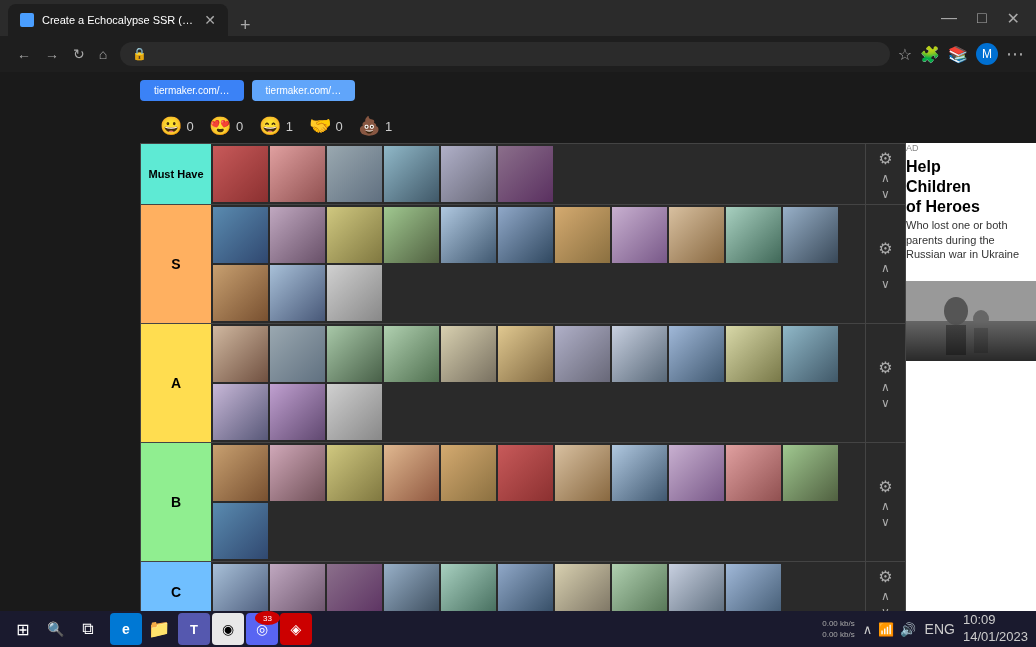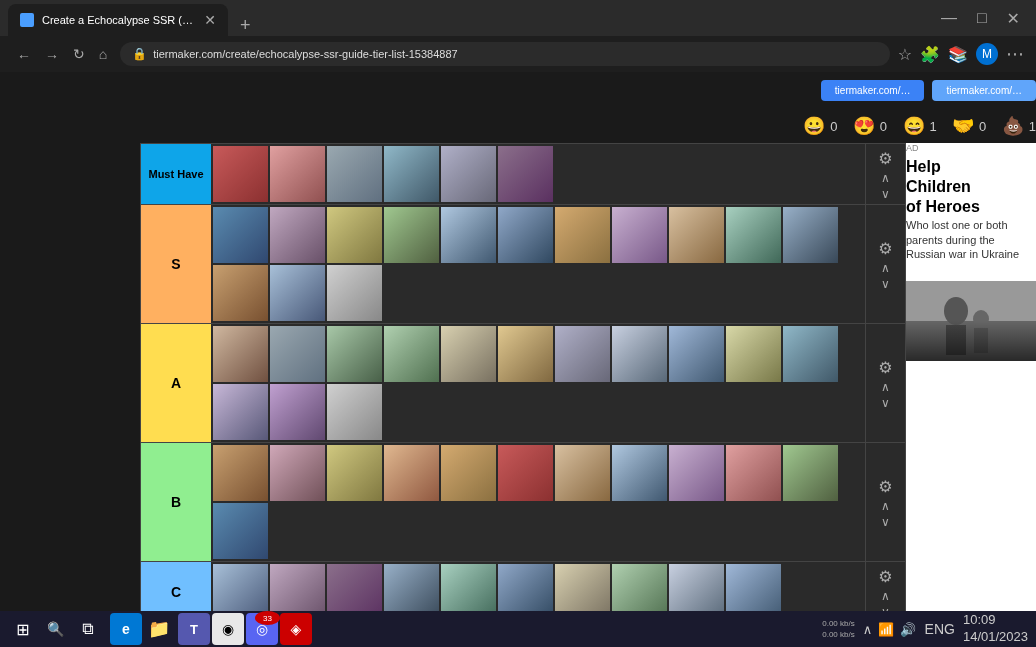--- a/index.html
+++ b/index.html
@@ -204,21 +204,21 @@
       min-width: 70px;
       display: flex;
       align-items: center;
       justify-content: center;
       font-weight: bold;
       font-size: 14px;
       color: #000;
       flex-shrink: 0;
     }
 
-    .tier-label.must-have { background: #0ea5e9; }
+    .tier-label.must-have { background: #5eead4; }
     .tier-label.s { background: #ffb060; }
     .tier-label.a { background: #ffdd50; }
     .tier-label.b { background: #90ee90; }
     .tier-label.c { background: #70bfff; }
 
     .tier-cards {
       flex: 1;
       background: #2a2a2a;
       display: flex;
       flex-wrap: wrap;
@@ -450,21 +450,20 @@
       flex-direction: column;
       height: 647px;
     }
 
     .page-body {
       flex: 1;
       display: flex;
       flex-direction: column;
       background: #1a1a1a;
       overflow: hidden;
-      align-items: flex-end;
     }
 
     .tier-and-ad {
       display: flex;
       flex: 1;
     }
 
     .tier-section {
       flex: 1;
       padding: 0 0 0 140px;
@@ -495,21 +494,20 @@
 
   <div class="address-bar">
     <div class="nav-buttons">
       <button class="nav-btn">←</button>
       <button class="nav-btn">→</button>
       <button class="nav-btn">↻</button>
       <button class="nav-btn">⌂</button>
     </div>
     <div class="url-box">
       <span class="url-icon">🔒</span>
-      <span style="font-size:11px;color:#ddd;">tiermaker.com/create/echocalypse-ssr-guide-tier-list-15384887</span>
     </div>
     <div class="address-actions">
       <span>☆</span>
       <span>🧩</span>
       <span>📚</span>
       <div class="profile-icon">M</div>
       <span style="font-size:18px;">⋯</span>
     </div>
   </div>
 

